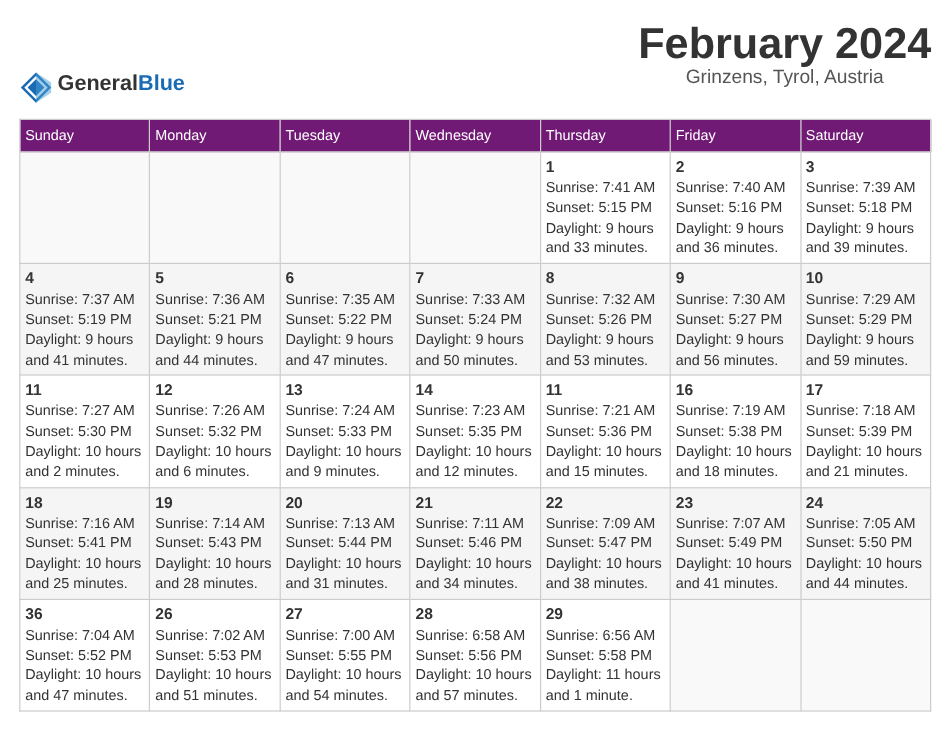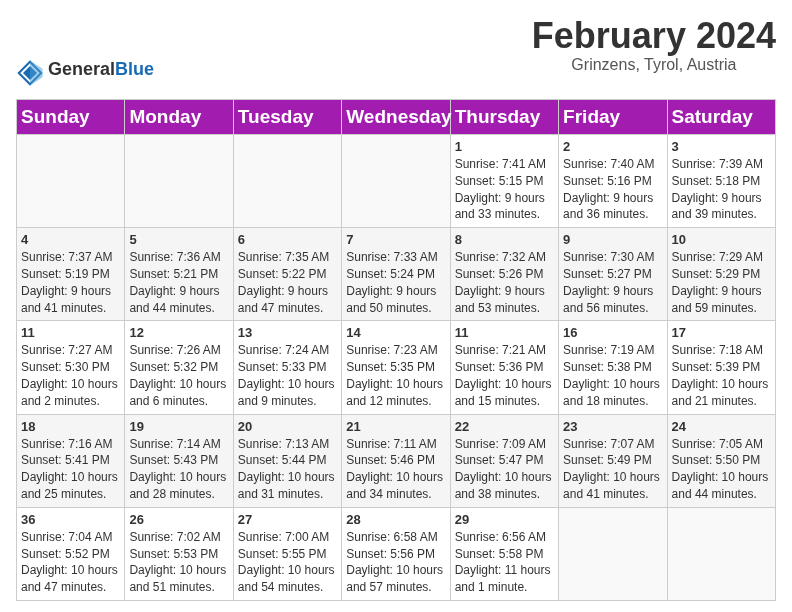--- a/index.html
+++ b/index.html
@@ -37,24 +37,24 @@
     .calendar-subtitle {
       font-size: 16px;
       color: #555;
     }
     table {
       width: 100%;
       border-collapse: collapse;
       table-layout: fixed;
     }
     thead tr th {
-      background-color: #a21caf;
+      background-color: #701a75;
       color: #fff;
-      font-size: 19px;
-      font-weight: bold;
+      font-size: 12px;
+      font-weight: normal;
       padding: 6px 4px;
       text-align: left;
       border: 1px solid #ccc;
     }
     tbody tr td {
       border: 1px solid #ccc;
       vertical-align: top;
       padding: 4px;
       height: 90px;
       font-size: 10.5px;

